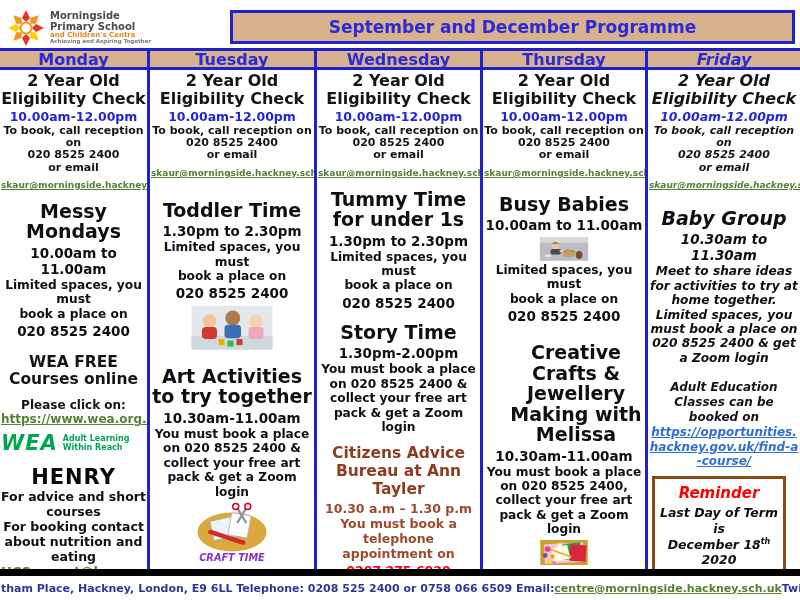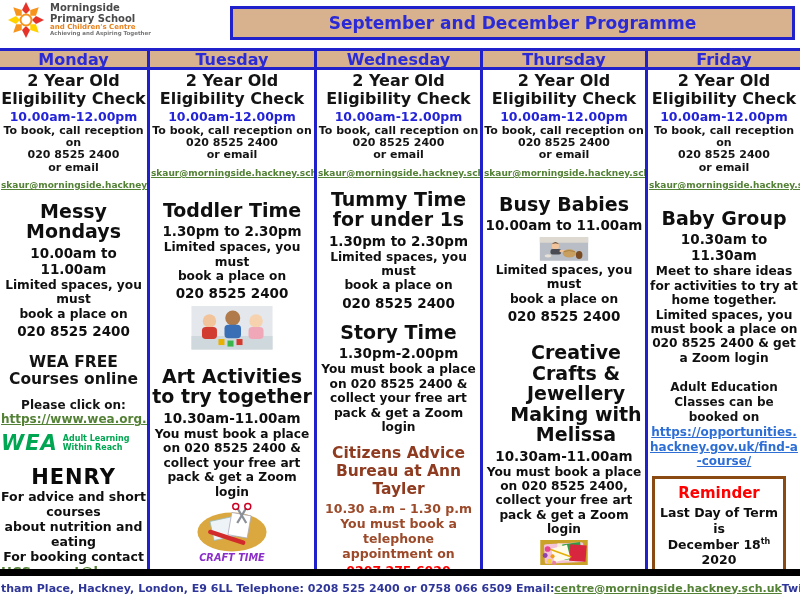--- a/index.html
+++ b/index.html
@@ -1,39 +1,39 @@
 <!DOCTYPE html>
 <html><head>
 <meta charset="utf-8">
 <style>
   html,body{margin:0;padding:0;background:#fff;}
   body{width:800px;height:600px;overflow:hidden;font-family:"DejaVu Sans","Liberation Sans",sans-serif;}
   .page{width:800px;height:600px;display:flex;flex-direction:column;background:#fff;}
   
-  .topbar{height:48px;display:flex;align-items:flex-start;flex:0 0 auto;}
+  .topbar{height:48px;display:flex;align-items:flex-end;flex:0 0 auto;}
   .logo{width:228px;display:flex;align-items:center;gap:4px;padding-left:6px;box-sizing:border-box;}
   .logo-text{line-height:1.02;}
   .logo-name{font-size:10px;font-weight:700;color:#4a4a4a;}
   .logo-sub{font-size:7px;font-weight:700;color:#e8821e;}
   .logo-tag{font-size:5.5px;font-weight:600;color:#777;}
   .titlebox{flex:1;margin:6px 5px 4px 2px;height:28px;background:#d8b28e;border:3px solid #2121cc;
             display:flex;align-items:center;justify-content:center;
             font-size:17px;font-weight:800;color:#2a2ad6;}
   
   .dayrow{display:flex;border-top:3px solid #2121cc;border-bottom:3px solid #2121cc;flex:0 0 auto;}
   .daycell{background:#d8b28e;border-right:3px solid #2121cc;box-sizing:border-box;height:16px;
            display:flex;align-items:center;justify-content:center;
            font-size:16px;font-weight:800;color:#2a2ad6;}
   .daycell:last-child{border-right:none;}
   
   .grid{display:flex;flex:1;min-height:0;}
   .col{border-right:3px solid #2121cc;box-sizing:border-box;overflow:hidden;
        display:flex;flex-direction:column;text-align:center;padding:2px 1px;}
   .col:last-child{border-right:none;}
-  .w-mon{width:150px;}.w-tue{width:167px;}.w-wed{width:166px;}.w-thu{width:165px;}.w-fri{width:152px;}
+  .w-mon{width:150px;}.w-tue{width:167px;}.w-wed{width:166px;}.w-thu{width:165px;}.w-fri{width:152px;font-style:italic;}
   
   .elig{line-height:1.12;margin-bottom:2px;}
   .e-title{font-size:16px;font-weight:700;color:#141414;}
   .e-time{font-size:12.5px;font-weight:700;color:#2323d8;margin:2px 0 1px;}
   .e-body{font-size:11px;font-weight:600;color:#141414;}
   .e-mail{font-size:9px;font-weight:700;}
   .link{color:#538135;text-decoration:underline;cursor:pointer;}
   .bluelink{color:#2e6fd6;text-decoration:underline;cursor:pointer;font-weight:700;}
   .sec-title{font-size:19px;font-weight:700;color:#0f0f0f;line-height:1.08;margin-top:7px;}
   .time-b{font-size:13.5px;font-weight:800;color:#0f0f0f;margin:3px 0 1px;}
@@ -142,22 +142,22 @@
       <div class="wea-logo">
         <span class="wea-mark">WEA</span>
         <span class="wea-tag">
           <span>Adult Learning</span><br>
           <span>Within Reach</span>
         </span>
       </div>
 
       <div class="henry-title">HENRY</div>
       <div class="henry-line">For advice and short courses</div>
+      <div class="henry-line">For booking contact</div>
       <div class="henry-line">about nutrition and eating</div>
-      <div class="henry-line">For booking contact</div>
       <a class="henry-mail link">HCSupport@henry.org.uk</a>
       <div class="henry-call">
         <span>Or call </span><span class="red">020 7683 4219</span>
       </div>
     </div>
 
     <div class="col w-tue">
       <div class="elig">
         <div class="e-title">2 Year Old</div>
         <div class="e-title">Eligibility Check</div>

